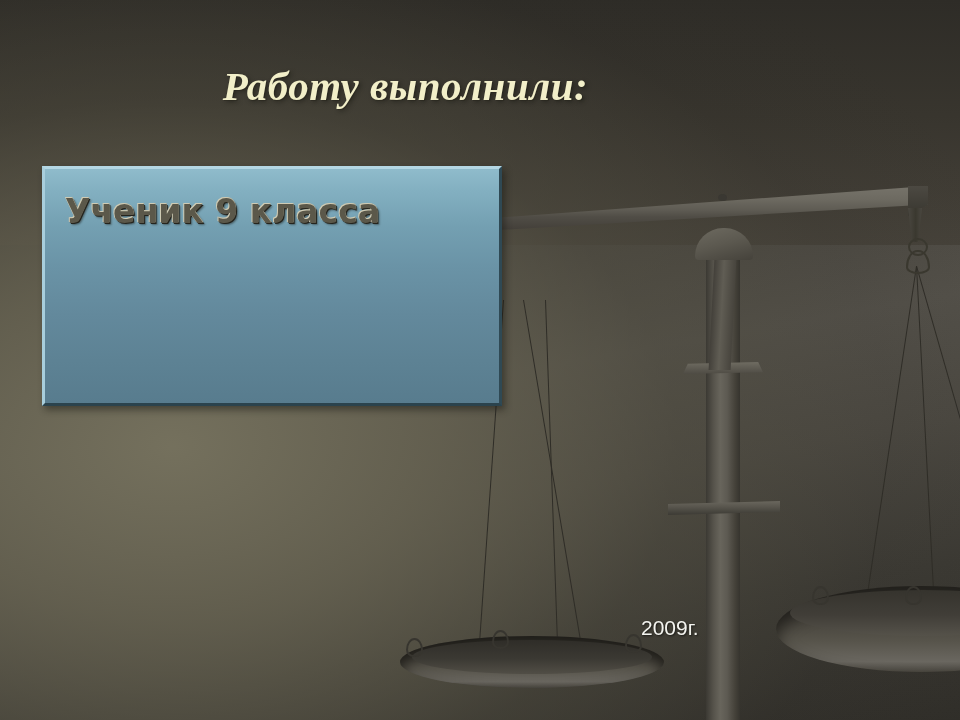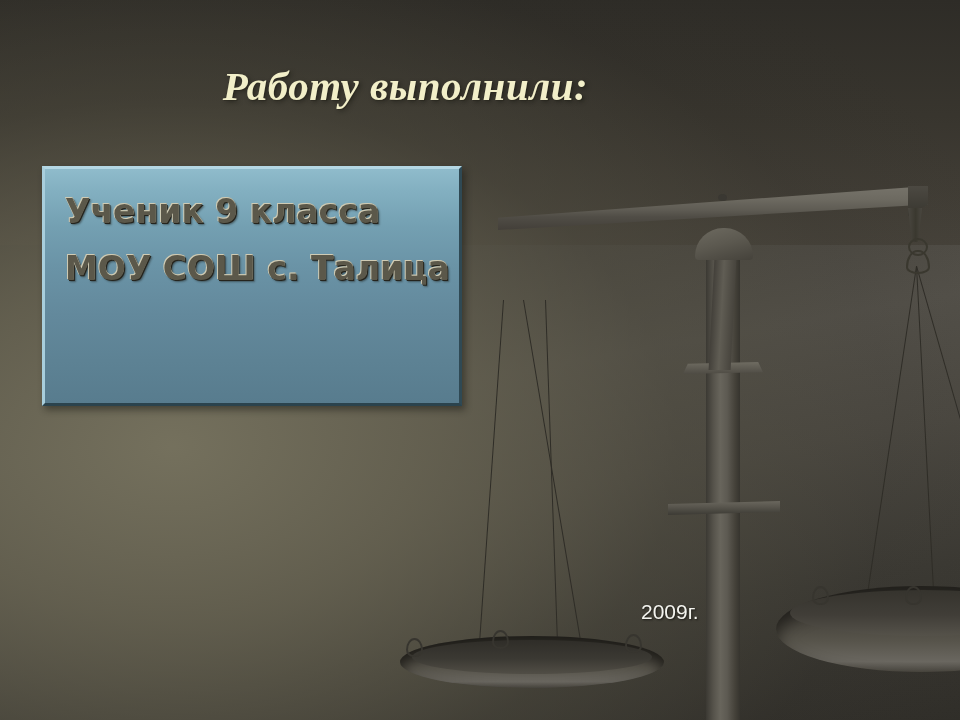--- a/index.html
+++ b/index.html
@@ -211,21 +211,21 @@
     text-shadow:
       1px 1px 0 rgba(40,38,30,0.55),
       2px 2px 4px rgba(20,19,14,0.5);
   }
 
   
   .author-panel {
     position: absolute;
     left: 42px;
     top: 166px;
-    width: 420px;
+    width: 460px;
     height: 240px;
     background: linear-gradient(180deg,
       #8fbbcb 0%, #83b0c1 9%, #74a0b2 24%,
       #6a93a6 42%, #63899c 62%, #5d8294 82%, #587c8e 100%);
     border-top: 3px solid #b4d7e4;
     border-left: 3px solid #a8cedc;
     border-right: 3px solid #2f4954;
     border-bottom: 3px solid #2b434d;
     box-sizing: border-box;
     box-shadow: 3px 4px 7px rgba(18,18,14,0.45);
@@ -247,21 +247,21 @@
       -1px -1px 0 #cfcbb4,
       0px -1px 0 #b9b6a0,
       1px 1px 0 #25241d,
       2px 2px 2px rgba(22,22,18,0.45);
   }
 
   
   .year-label {
     position: absolute;
     left: 641px;
-    top: 600px;
+    top: 616px;
     font-family: "Liberation Sans", sans-serif;
     font-size: 21px;
     font-weight: 400;
     color: #f4f4ef;
     text-shadow: 1px 1px 2px rgba(15,15,12,0.75);
   }
 </style>
 </head>
 <body>
 
@@ -300,19 +300,18 @@
     <div class="pan-right-inner"></div>
     <div class="hook" style="left:812px; top:586px;"></div>
     <div class="hook" style="left:905px; top:586px;"></div>
   </div>
 
   <div class="slide-title">Работу выполнили:</div>
 
   <div class="author-panel">
     <div class="author-lines">
       <div class="author-line">Ученик 9 класса</div>
-      <div class="author-line">МОУ СОШ с. Талица</div>
     </div>
   </div>
 
   <div class="year-label">2009г.</div>
 
 </div>
 
 </body></html>

